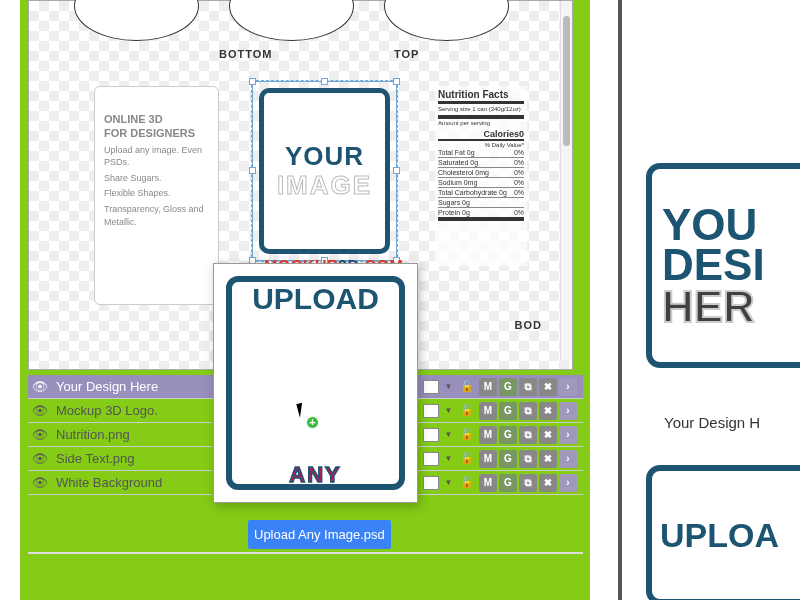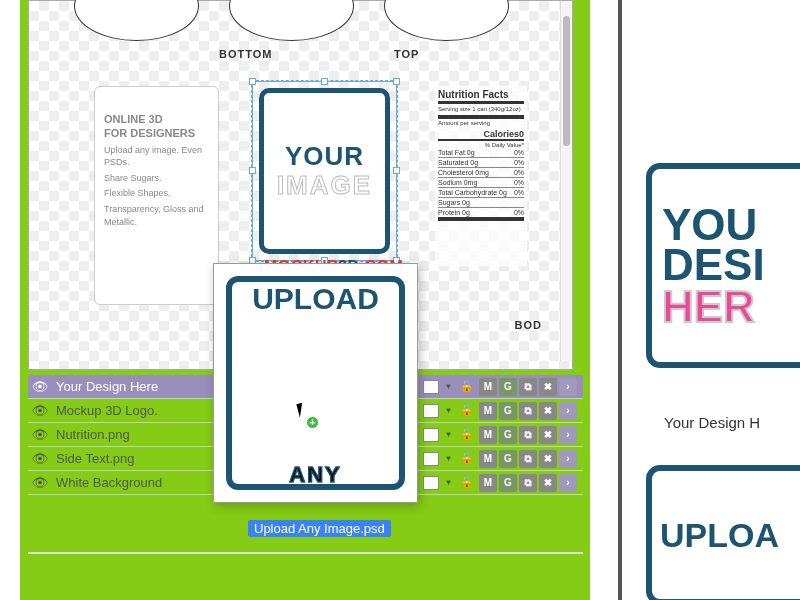--- a/index.html
+++ b/index.html
@@ -39,35 +39,35 @@
 .eye{width:24px;text-align:center;font-size:13px;color:#555}
 .layer.sel .eye{color:#fff}
 .lname{flex:1;padding-left:4px}
 .lctr{display:flex;gap:2px;padding-right:6px;align-items:center}
 .swatch{width:16px;height:14px;border:1px solid #888;background:#fff}
 .drop{font-size:8px;color:#555;padding:0 3px}
 .lock{font-size:11px;color:#555;padding:0 3px}
 .btn{width:18px;height:18px;background:#888;color:#fff;font-size:10px;display:flex;align-items:center;justify-content:center;border-radius:2px;font-weight:bold}
 .btn.g{background:#7a9665}
 .btn.chev{background:#a099bb}
-.filetag{position:absolute;left:228px;top:520px;background:#3b82f6;color:#fff;font-size:13px;padding:1px 6px;border-radius:2px}
+.filetag{position:absolute;left:228px;top:520px;background:#3b82f6;color:#fff;font-size:13px;padding:7px 6px;border-radius:2px}
 .sep{position:absolute;left:8px;top:552px;width:555px;height:2px;background:#ddd}
 .drag-preview{position:absolute;left:213px;top:263px;width:205px;height:240px;background:#fff;border:1px solid #999;box-shadow:2px 3px 10px rgba(0,0,0,0.25);padding:12px;z-index:5}
 .drag-inner{width:100%;height:100%;border:6px solid #1d5471;border-radius:12px;display:flex;flex-direction:column;align-items:center;justify-content:space-between;text-align:center;background:#fff}
 .drag-inner .l1{font-size:30px;font-weight:900;color:#1d5471}
-.drag-inner .l2{font-size:22px;font-weight:900;color:#000000;-webkit-text-stroke:1.5px #1d5471;letter-spacing:2px;margin:-4px 0}
+.drag-inner .l2{font-size:22px;font-weight:900;color:#be185d;-webkit-text-stroke:1.5px #1d5471;letter-spacing:2px;margin:-4px 0}
 .drag-inner .l3{font-size:32px;font-weight:900;color:#1d5471;margin-top:-4px}
 .cursor{position:absolute;left:298px;top:403px;z-index:6;pointer-events:none}
 .cursor .arrow{width:0;height:0;border-left:6px solid #000;border-right:2px solid transparent;border-bottom:14px solid transparent;border-top:0;transform:rotate(-15deg)}
 .cursor .plus{position:absolute;top:13px;left:8px;width:13px;height:13px;background:#3dbb3d;border:1px solid #fff;border-radius:50%;color:#fff;font-size:11px;font-weight:bold;display:flex;align-items:center;justify-content:center;line-height:1}
 .rcol{position:absolute;left:618px;top:0;width:200px;height:600px;border-left:4px solid #555;padding-left:24px;overflow:hidden}
 .rtile{margin-top:163px;width:180px;height:205px;background:#fff;border:6px solid #1d5471;border-radius:14px;display:flex;flex-direction:column;align-items:flex-start;justify-content:center;padding-left:10px}
 .rtile .l1{font-size:44px;font-weight:900;color:#1d5471}
 .rtile .l2{font-size:44px;font-weight:900;color:#1d5471;margin-top:-10px}
-.rtile .l3{font-size:44px;font-weight:900;color:#ec4899;-webkit-text-stroke:2px #ccc;margin-top:-8px}
+.rtile .l3{font-size:44px;font-weight:900;color:#404040;-webkit-text-stroke:2px #ccc;margin-top:-8px}
 .rcap{margin-top:46px;font-size:15px;color:#333;padding-left:18px}
 .rtile2{margin-top:34px;width:180px;height:140px;background:#fff;border:6px solid #1d5471;border-radius:14px;display:flex;align-items:center;justify-content:flex-start;padding-left:8px}
 .rtile2 .l1{font-size:34px;font-weight:900;color:#1d5471}
 </style>
 </head>
 <body>
 
 <div class="main">
   <div class="canvas-area">
     <div class="ellipse-row">

